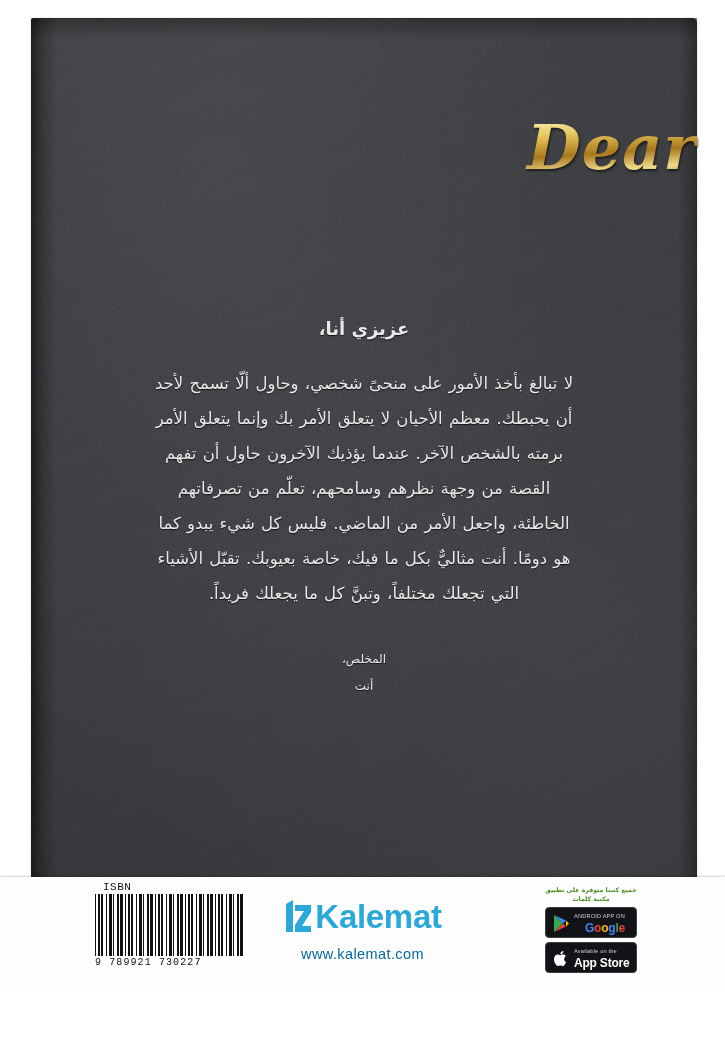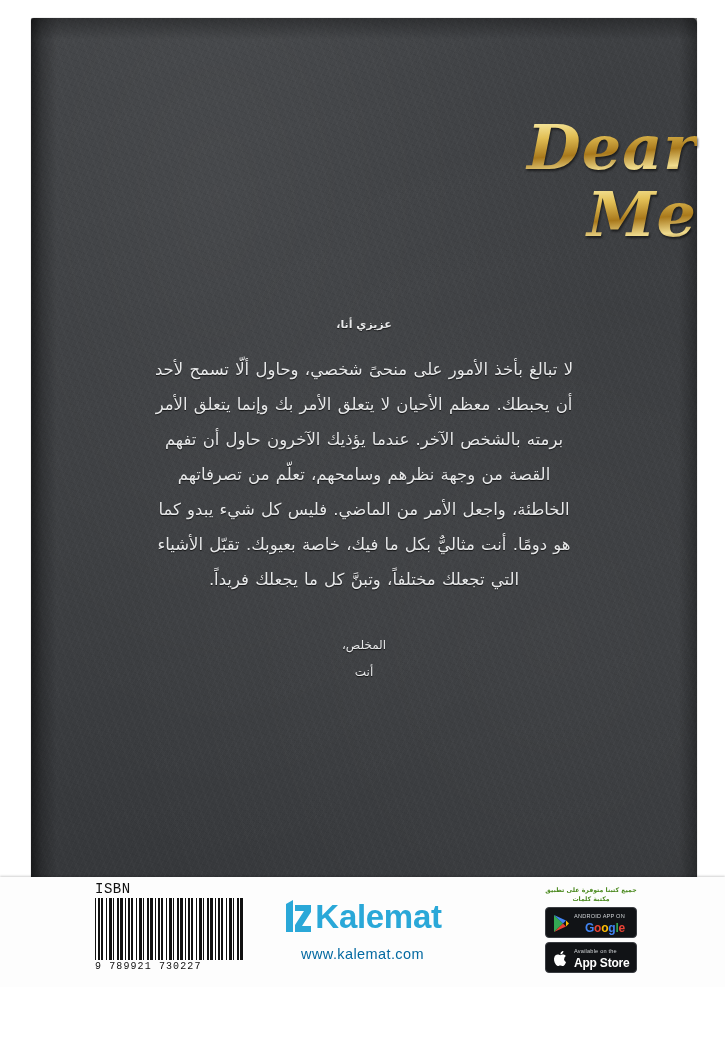--- a/index.html
+++ b/index.html
@@ -109,23 +109,23 @@
     left: 118px;
     top: 300px;
     width: 430px;
     direction: rtl;
     text-align: center;
     color: #e8e9ea;
     font-family: "DejaVu Sans", sans-serif;
     text-shadow: 0 1px 1px rgba(0,0,0,0.7);
   }
   .salutation {
-    font-size: 11px;
+    font-size: 18px;
     font-weight: bold;
-    margin-bottom: 22px;
+    margin-bottom: 28px;
     letter-spacing: 0.2px;
   }
   .paragraph {
     font-size: 16.5px;
     line-height: 2.12;
     text-align: center;
     word-spacing: 1px;
   }
   .signoff {
     margin-top: 34px;
@@ -146,23 +146,24 @@
 
   
   .barcode-wrap {
     position: absolute;
     left: 95px;
     top: 4px;
     width: 150px;
   }
   .isbn-label {
     font-family: "Liberation Mono", monospace;
-    font-size: 14px;
+    font-size: 11px;
     color: #111;
     letter-spacing: 0.5px;
+    margin-left: 8px;
   }
   .barcode {
     height: 62px;
     margin-top: 1px;
     background-image: repeating-linear-gradient(90deg,
       #111 0 1px, #fff 1px 3px, #111 3px 5px, #fff 5px 6px,
       #111 6px 8px, #fff 8px 11px, #111 11px 12px, #fff 12px 14px,
       #111 14px 17px, #fff 17px 18px, #111 18px 19px, #fff 19px 22px,
       #111 22px 24px, #fff 24px 25px, #111 25px 28px, #fff 28px 30px);
     background-size: 30px 100%;
@@ -279,21 +280,20 @@
 <div class="page">
 
   <div class="cover">
     <div class="spine-shade"></div>
     <div class="edge-shade"></div>
     <div class="top-shade"></div>
     <div class="bottom-shade"></div>
 
     <div class="title-block">
       <div class="title-line">Dear</div>
-      <div class="title-line second">Me</div>
     </div>
 
     <div class="body-text">
       <div class="salutation">عزيزي أنا،</div>
       <div class="paragraph">لا تبالغ بأخذ الأمور على منحىً شخصي، وحاول ألّا تسمح لأحد أن يحبطك. معظم الأحيان لا يتعلق الأمر بك وإنما يتعلق الأمر برمته بالشخص الآخر. عندما يؤذيك الآخرون حاول أن تفهم القصة من وجهة نظرهم وسامحهم، تعلّم من تصرفاتهم الخاطئة، واجعل الأمر من الماضي. فليس كل شيء يبدو كما هو دومًا. أنت مثاليٌّ بكل ما فيك، خاصة بعيوبك. تقبّل الأشياء التي تجعلك مختلفاً، وتبنَّ كل ما يجعلك فريداً.</div>
       <div class="signoff">
         <div>المخلص،</div>
         <div>أنت</div>
       </div>
     </div>

